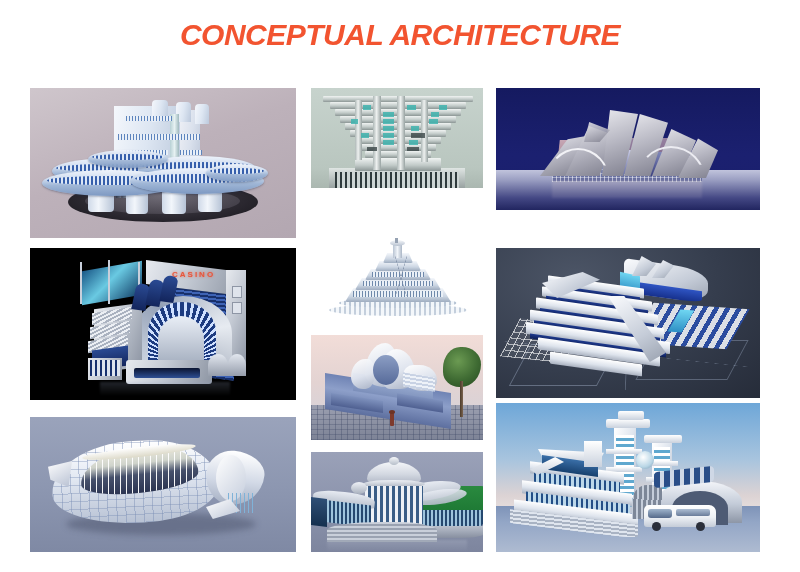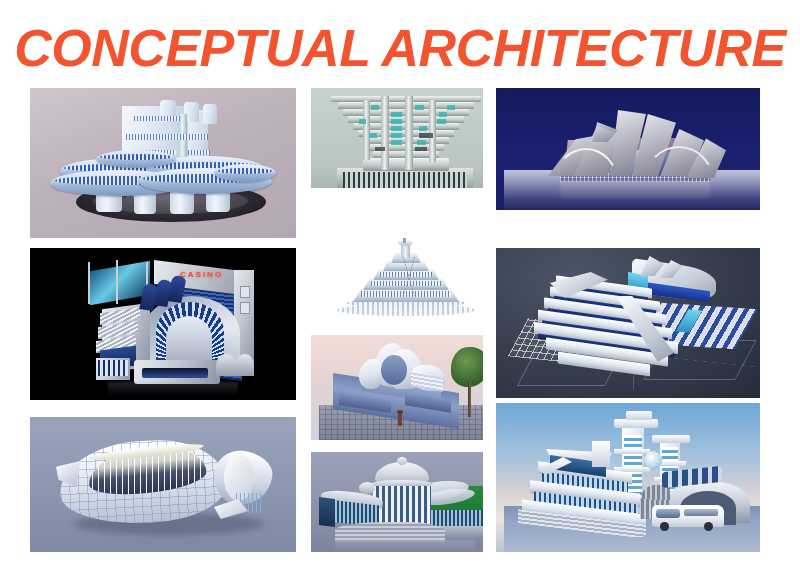--- a/index.html
+++ b/index.html
@@ -6,32 +6,32 @@
   html,body{margin:0;padding:0;}
   body{
     width:800px;height:572px;background:#ffffff;overflow:hidden;
     font-family:"Liberation Sans", sans-serif;position:relative;
   }
   #board{position:relative;width:800px;height:572px;}
 
   
   .title{
     position:absolute;left:0;top:18px;width:800px;text-align:center;
-    font-size:52px;font-weight:bold;font-style:italic;letter-spacing:-0.5px;
+    font-size:30px;font-weight:bold;font-style:italic;letter-spacing:-0.5px;
     color:#f25430;white-space:nowrap;
   }
   .subtitle{
     position:absolute;left:311px;top:192px;width:172px;text-align:center;
     font-size:21px;font-weight:bold;font-style:italic;color:#f25430;
     white-space:nowrap;
   }
 
   
   .panel{position:absolute;overflow:hidden;}
-  .scene{position:absolute;inset:0;overflow:hidden;margin-left:8px;}
+  .scene{position:absolute;inset:0;overflow:hidden;}
   .obj{position:absolute;}
 
   
   #p1{left:30px;top:88px;width:266px;height:150px;background:
       linear-gradient(160deg,#cfc6cc 0%,#bdb1ba 45%,#b3a7b1 100%);}
   #p1 .base{left:38px;top:94px;width:190px;height:40px;background:
       radial-gradient(ellipse at 50% 40%,#4b4750 0%,#2b2830 60%,#17151b 100%);
       border-radius:50%;}
   #p1 .base2{left:55px;top:100px;width:155px;height:26px;background:
       radial-gradient(ellipse at 50% 30%,#8e8a96 0%,#55515c 80%);border-radius:50%;opacity:.55;}

